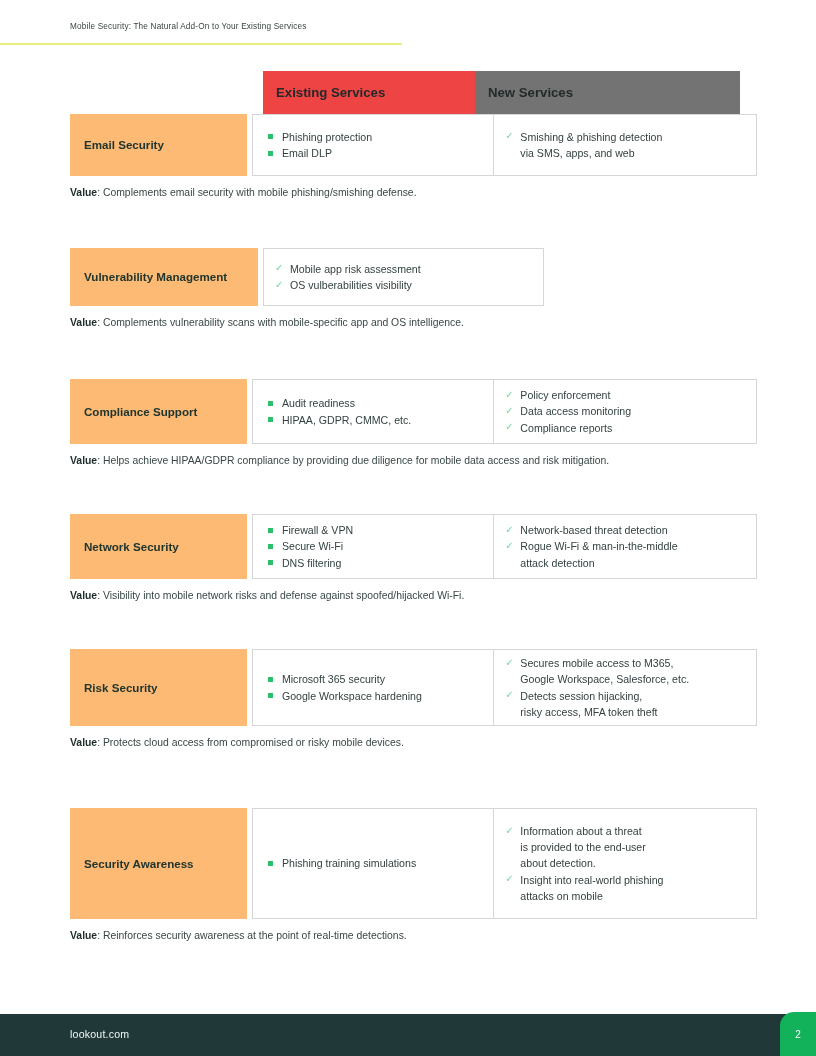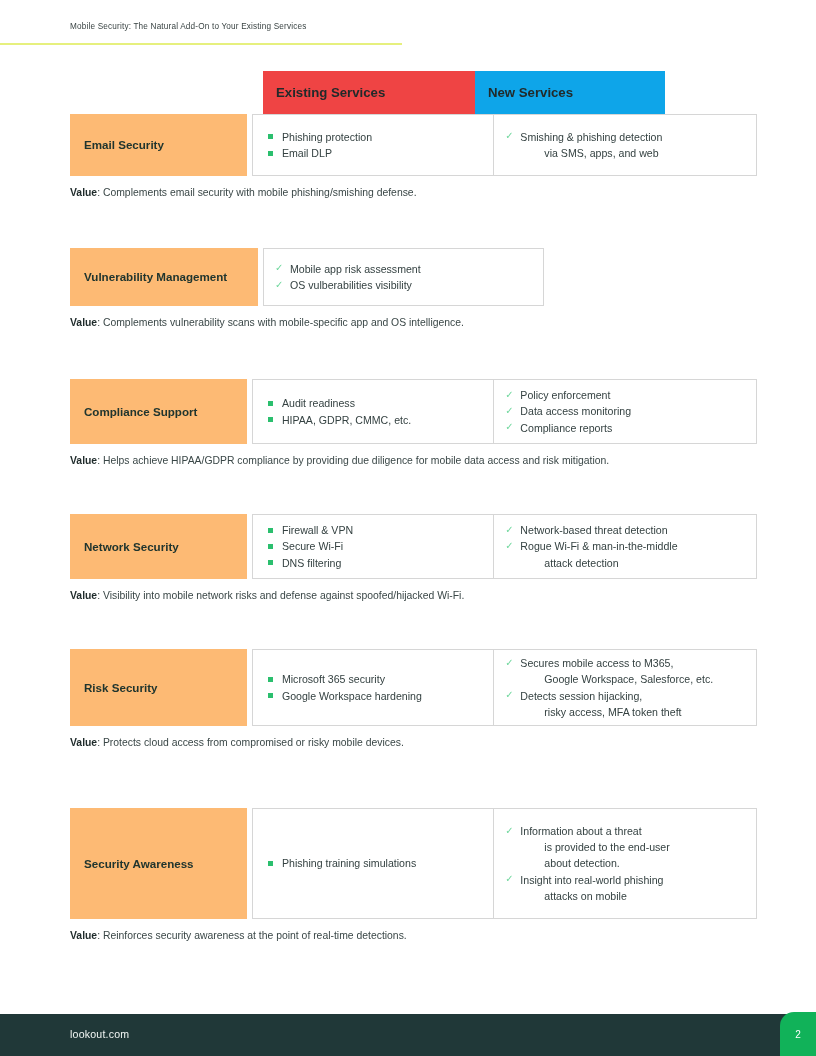--- a/index.html
+++ b/index.html
@@ -67,22 +67,22 @@
     padding-left: 13px;
     font-size: 13.2px;
     font-weight: bold;
     color: #222a2a;
   }
   .col-head.existing {
     width: 212px;
     background: #ef4444;
   }
   .col-head.newsvc {
-    width: 190px;
-    background: #0ea5e9;
+    width: 265px;
+    background: #737373;
   }
 
   
   .block {
     position: absolute;
     left: 70px;
     width: 687px;
   }
   .row {
     position: relative;
@@ -148,21 +148,20 @@
   ul.items.ck li::before {
     content: "\2713";
     position: absolute;
     left: 0px;
     top: -0.5px;
     font-size: 10px;
     color: #6fd79d;
   }
   ul.items li .sub {
     display: block;
-    margin-left: 24px;
   }
 
   .value-line {
     margin-top: 10px;
     font-size: 10.4px;
     color: #3a4747;
     line-height: 1.4;
   }
   .value-line b {
     color: #1f2b2b;

